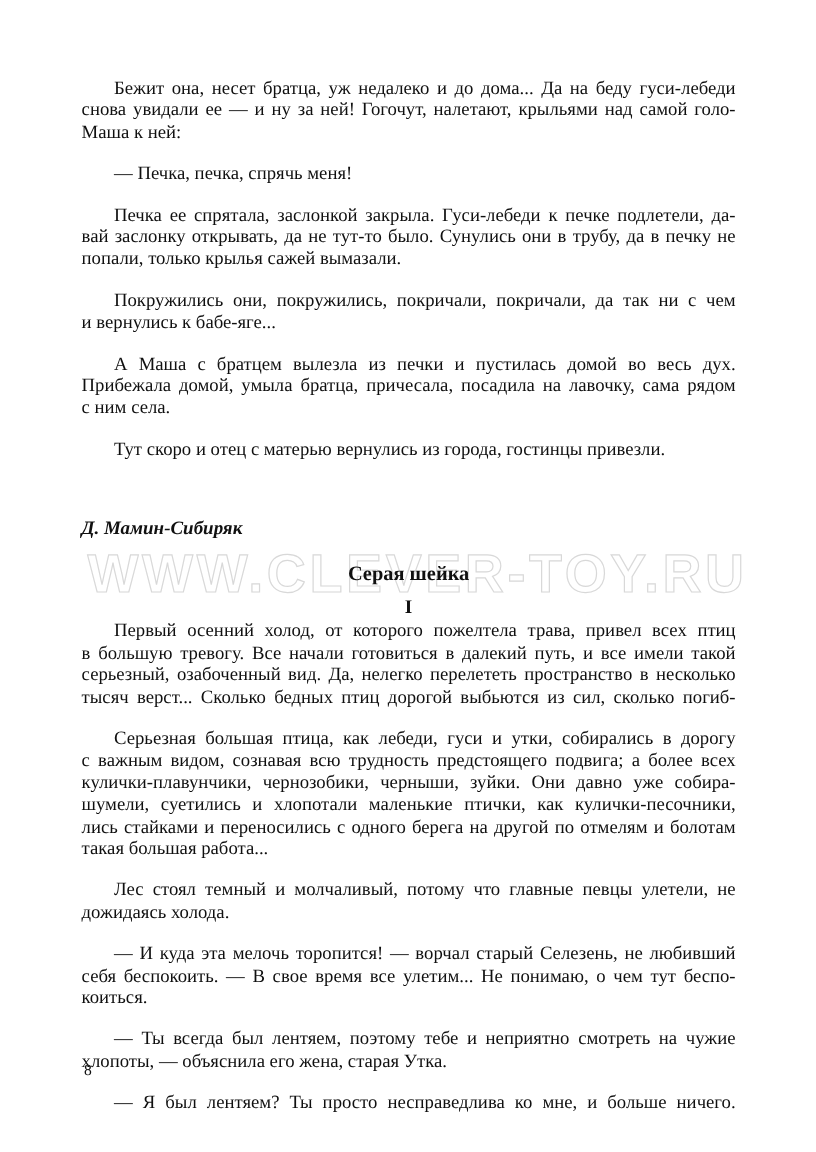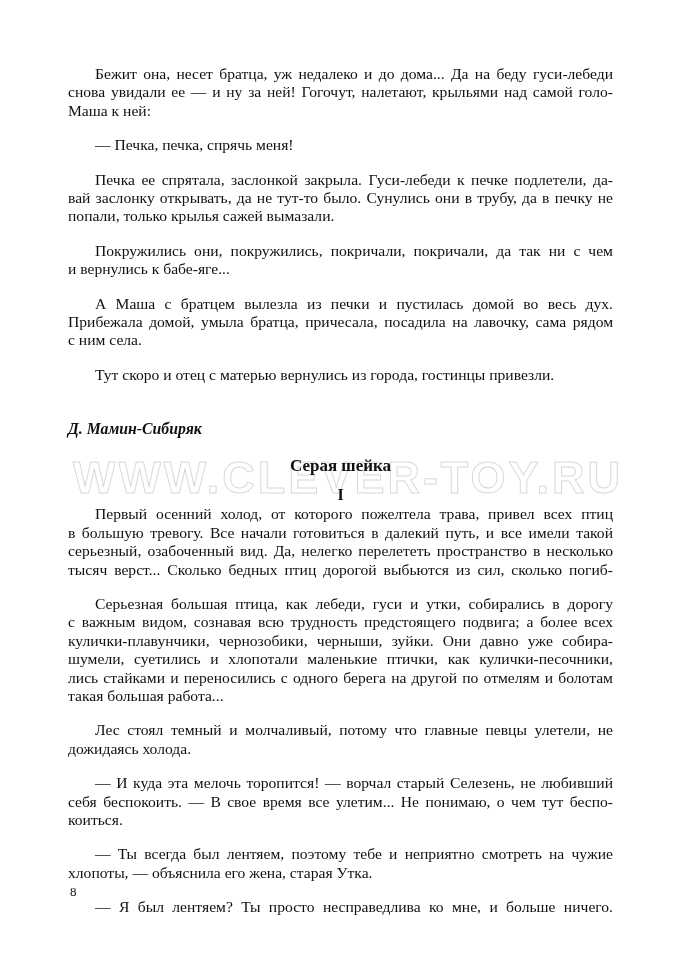--- a/index.html
+++ b/index.html
@@ -40,21 +40,21 @@
   p.para { margin: 0; padding: 0; }
   .ln {
     font-size: 15.6px;
     line-height: 18.4px;
     text-align: justify;
     text-align-last: justify;
   }
   .ln.end { text-align-last: left; }
   .ln.ind { text-indent: 27px; }
   .byline {
-    margin: 35px 0 0 0;
+    margin: 47px 0 0 0;
     font-weight: bold;
     font-style: italic;
     font-size: 15.8px;
     line-height: 20px;
   }
   .title {
     margin: 16px 0 4px 0;
     font-weight: bold;
     font-size: 17px;
     line-height: 22px;

